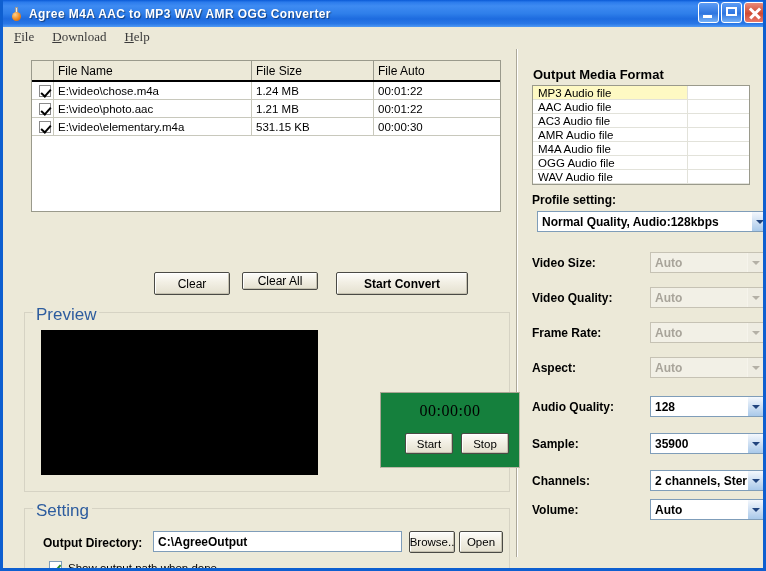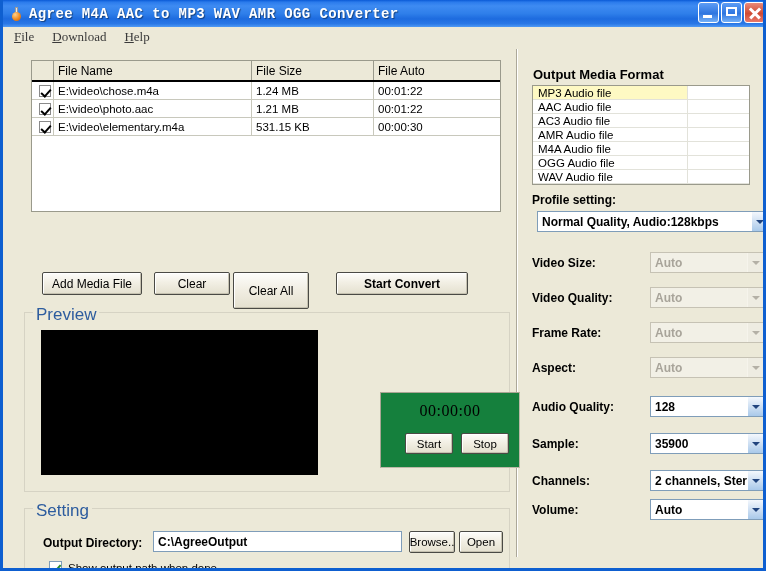--- a/index.html
+++ b/index.html
@@ -50,23 +50,23 @@
   .app-icon .flask-neck {
     position: absolute;
     left: 7px; top: 1px;
     width: 3px; height: 7px;
     background: #e8e8e8;
     border: 1px solid #9a9a9a;
     box-sizing: border-box;
   }
   .title-text {
     color: #ffffff;
-    font-family: Liberation Mono, monospace;
+    font-family: Liberation Sans, sans-serif;
     font-weight: bold;
-    font-size: 14px;
+    font-size: 12px;
     letter-spacing: 0.4px;
     text-shadow: 1px 1px 1px rgba(0,0,0,0.45);
     white-space: nowrap;
     text-align: center;
   }
   .winbtns {
     position: absolute;
     right: 4px; top: 2px;
     display: flex;
     gap: 2px;
@@ -220,21 +220,21 @@
     display: flex;
     align-items: center;
     justify-content: center;
     box-sizing: border-box;
     position: absolute;
     box-shadow: inset 1px 1px 0 #ffffff, inset -1px -1px 0 #c5c1b0;
     white-space: nowrap;
   }
   .btn-add   { left: 36px;  top: 225px; width: 100px; height: 23px; }
   .btn-clear { left: 148px; top: 225px; width: 76px;  height: 23px; }
-  .btn-clearall { left: 227px; top: 225px; width: 76px; height: 37px; }
+  .btn-clearall { left: 236px; top: 225px; width: 76px; height: 18px; }
   .btn-start { left: 330px; top: 225px; width: 132px; height: 23px; font-weight: bold; }
 
   
   .groupbox {
     position: absolute;
     border: 1px solid #d6d3c4;
     border-top: 1px solid #d6d3c4;
     box-sizing: border-box;
     background: transparent;
   }
@@ -493,21 +493,20 @@
               <span class="rowcheck"></span>
             </div>
           <div class="ft-cell c-name">E:\video\elementary.m4a</div>
           <div class="ft-cell c-size">531.15 KB</div>
           <div class="ft-cell c-time">00:00:30</div>
         </div>
         <div class="ft-filler"></div>
       </div>
     </div>
 
-    <div class="btn btn-add">Add Media File</div>
     <div class="btn btn-clear">Clear</div>
     <div class="btn btn-clearall">Clear All</div>
     <div class="btn btn-start">Start Convert</div>
 
     <div class="groupbox gb-preview">
       <div class="gb-label">Preview</div>
       <div class="preview-black"></div>
       <div class="preview-ctrl">
         <div class="timer">00:00:00</div>
         <div class="btn btn-startprev">Start</div>

